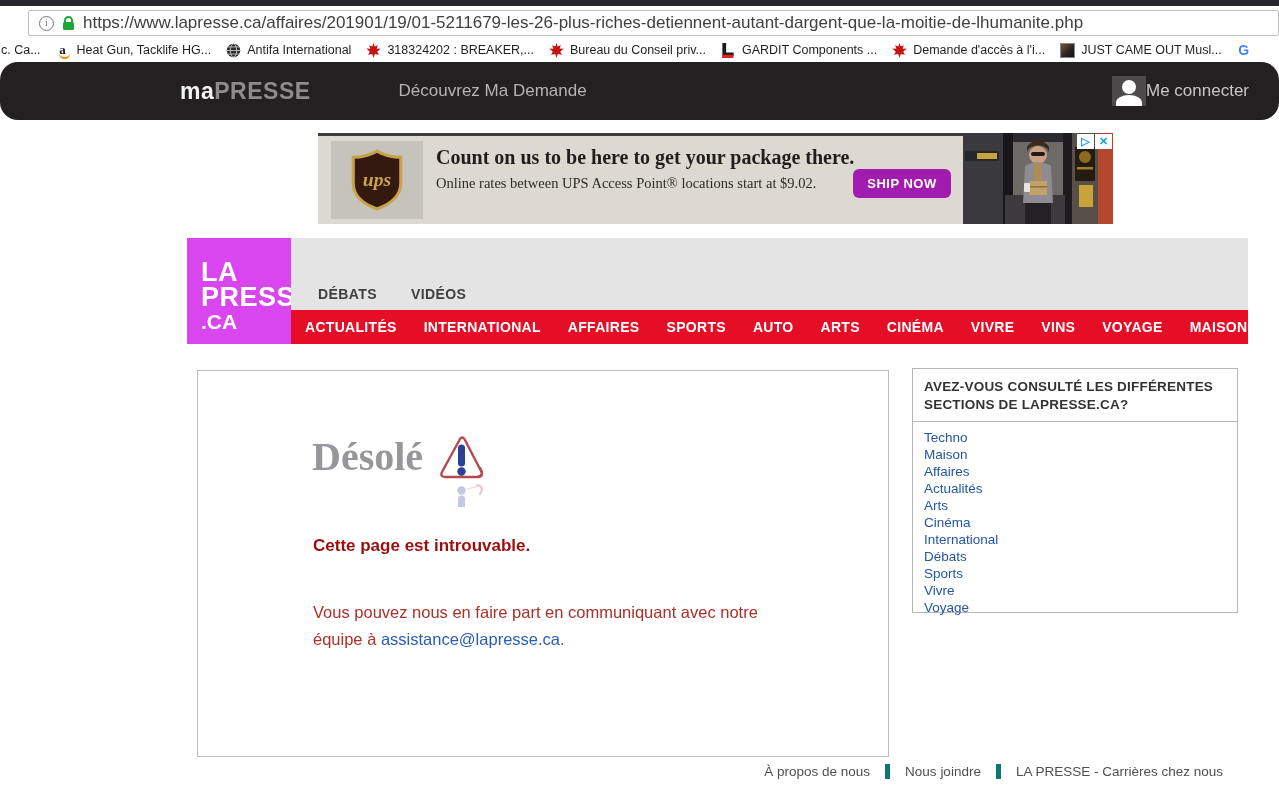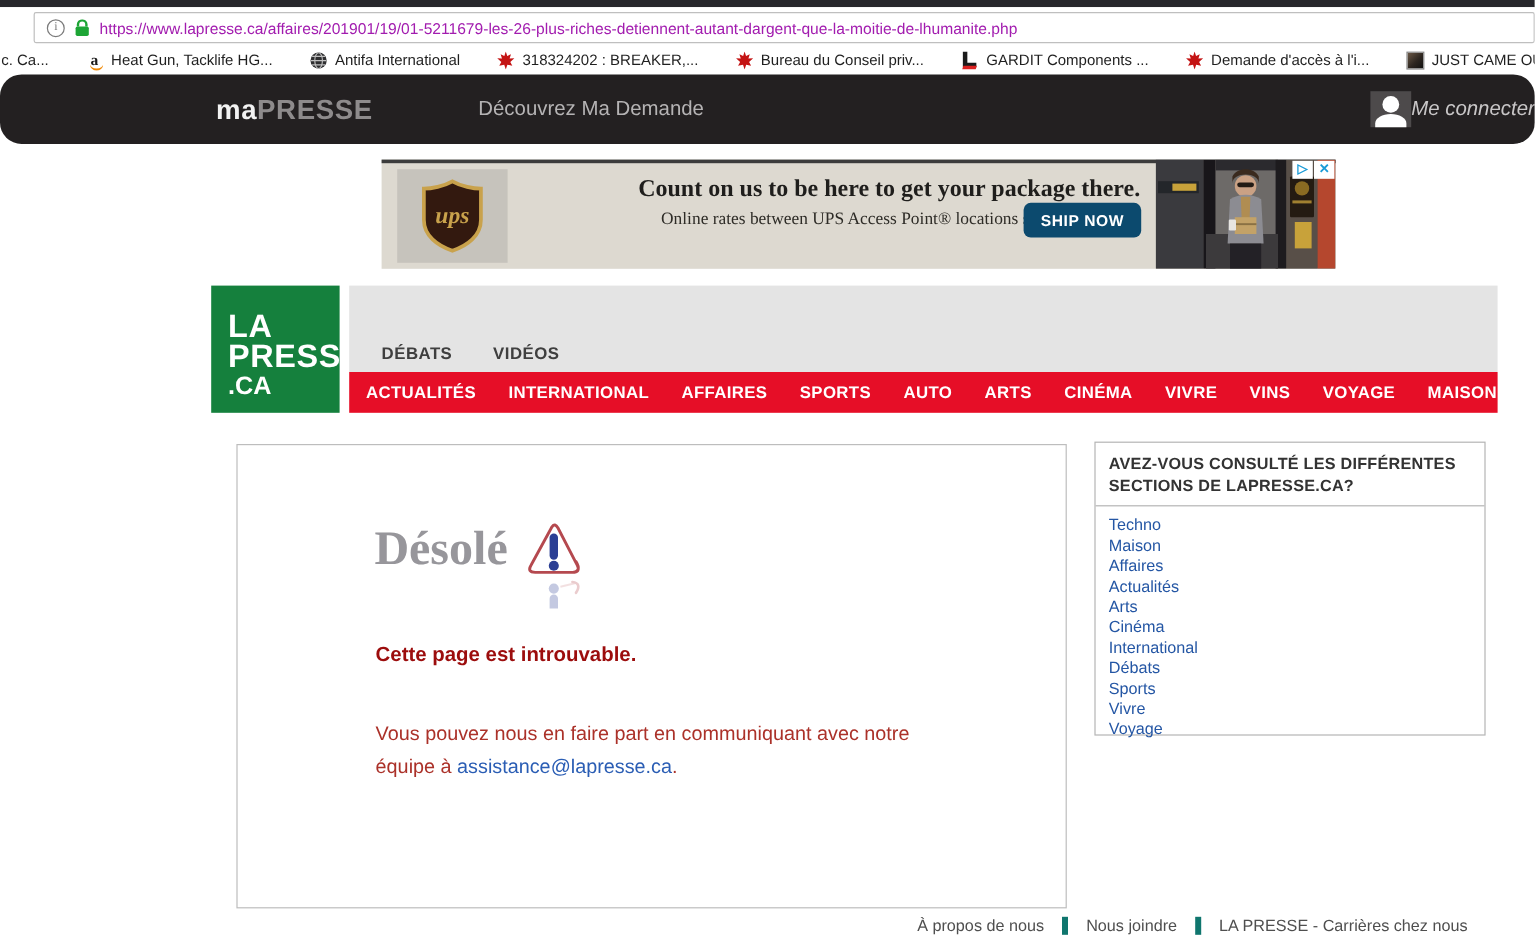--- a/index.html
+++ b/index.html
@@ -9,67 +9,67 @@
   #stage { position:relative; width:1279px; height:792px; background:#fff; }
 
   
   #chrome-topstrip { left:0; top:0; width:1279px; height:6px; background:#27272b; }
   #urlbar-row { left:0; top:6px; width:1279px; height:32px; background:#fff; }
   #urlbar { position:absolute; left:28px; top:4px; right:0px; height:26px;
     border:1px solid #bfbfbf; border-radius:2px; background:#fff;
     display:flex; align-items:center; gap:8px; padding:0 10px; }
   .info-ic { width:15px; height:15px; border:1.4px solid #7a7a7a; border-radius:50%;
     color:#7a7a7a; font-size:10px; line-height:12px; text-align:center; font-family:"Liberation Serif",serif; flex:0 0 auto;}
-  #url-text { font-size:13px; color:#a21caf; white-space:nowrap; overflow:hidden; }
+  #url-text { font-size:17px; color:#404040; white-space:nowrap; overflow:hidden; }
   #bookmarks-bar { left:0; top:38px; width:1279px; height:24px; background:#fff;
-    display:flex; align-items:center; gap:16px; padding-left:0px; overflow:hidden; }
+    display:flex; align-items:center; gap:0; padding-left:0px; overflow:hidden; }
   .bm { display:flex; align-items:center; gap:6px; padding:0 7px; height:22px;
     font-size:12.5px; color:#1f1f1f; white-space:nowrap; cursor:pointer; }
   .bm:first-child { margin-left:-6px; }
   .bm-ic { width:16px; height:16px; flex:0 0 auto; display:inline-flex; align-items:center; justify-content:center; }
   .az { position:relative; font-weight:bold; font-size:13px; color:#1b1b1b; font-family:"Liberation Serif",serif;}
   .az::after { content:""; position:absolute; left:0; bottom:-1px; width:11px; height:4px;
     border-bottom:2px solid #f08804; border-radius:0 0 8px 8px; }
   .gicon { font-weight:bold; font-size:14px; color:#4285f4; }
   .photo-ic { width:15px; height:15px; background:linear-gradient(135deg,#6b5846 0%,#2d2620 55%,#111 100%); border:1px solid #888; }
 
   
   #mp-bar { left:0; top:62px; width:1279px; height:58px; background:#232021;
     display:flex; align-items:center;border-radius:18px; }
   #mp-logo { margin-left:180px; font-size:23px; letter-spacing:.5px; cursor:pointer; }
   #mp-logo .ma { color:#f2f2f2; font-weight:bold; }
   #mp-logo .presse { color:#8e8b8c; font-weight:bold; }
   #mp-discover { margin-left:88px; font-size:17px; color:#b5b3b4; cursor:pointer; }
-  #mp-right { margin-left:auto; display:flex; align-items:center; cursor:pointer;font-style:italic; }
+  #mp-right { margin-left:auto; margin-right:30px; display:flex; align-items:center; cursor:pointer; }
   #mp-avatar { width:34px; height:30px; background:#4d4a4b; position:relative; overflow:hidden; }
   #mp-avatar::before { content:""; position:absolute; left:10px; top:4px; width:14px; height:14px;
     border-radius:50%; background:#fff; }
   #mp-avatar::after { content:""; position:absolute; left:4px; top:19px; width:26px; height:16px;
     border-radius:50% 50% 0 0; background:#fff; }
   #mp-login { font-size:17px; color:#c8c6c7; }
 
   
   #ad { left:318px; top:133px; width:795px; height:91px; background:#ddd9d0;
     border-top:3px solid #3c3c3c; }
   #ad-upsbox { position:absolute; left:13px; top:5px; width:92px; height:78px; background:#c6c3bc;
     display:flex; align-items:center; justify-content:center; }
-  #ad-text { position:absolute; left:118px; top:10px; width:610px; text-align:center;
+  #ad-text { position:absolute; left:118px; top:10px; width:610px; 
     font-family:"Liberation Serif",serif; color:#1f1e1c; }
   #ad-head { font-size:20px; font-weight:bold; }
   #ad-sub { font-size:14.5px; margin-top:6px; color:#2e2c27; }
-  #ad-cta { position:absolute; left:535px; top:33px; width:98px; height:29px; background:#0c4a6e;
+  #ad-cta { position:absolute; left:535px; top:33px; width:98px; height:29px; background:#a21caf;
     color:#fff; font-weight:bold; font-size:13px; border:none; border-radius:6px;
     font-family:"Liberation Sans",sans-serif; letter-spacing:.5px; cursor:pointer; }
   #ad-photo { position:absolute; right:0; top:-3px; width:150px; height:91px; overflow:hidden; }
   #ad-controls { position:absolute; right:1px; top:-2px; display:flex; gap:1px; }
   .adc { width:17px; height:15px; background:#fff; color:#1a9bd7; font-size:11px; line-height:15px;
     text-align:center; cursor:pointer; font-weight:bold; }
 
   
-  #lp-logo { left:176px; top:238px; width:107px; height:106px; background:#15803d;
+  #lp-logo { left:187px; top:238px; width:107px; height:106px; background:#d946ef;
     color:#fff; font-weight:bold; padding:22px 0 0 14px; line-height:.92; cursor:pointer; }
   #lp-logo .l1,#lp-logo .l2 { font-size:27px; letter-spacing:.5px; display:block; }
   #lp-logo .l3 { font-size:21px; display:block; margin-top:2px; }
   #lp-graybar { left:291px; top:238px; width:957px; height:72px; background:#e4e4e4;
     display:flex; align-items:flex-end; padding:0 0 8px 27px; gap:34px; }
   .nav2 { font-size:14px; font-weight:bold; color:#3f3f3f; letter-spacing:.4px; cursor:pointer; }
   #lp-redbar { left:291px; top:310px; width:957px; height:34px; background:#e60e27;
     display:flex; align-items:center; padding-left:14px; gap:27px; }
   .nav1 { font-size:14px; font-weight:bold; color:#fff; letter-spacing:.3px; cursor:pointer; white-space:nowrap; }
 

